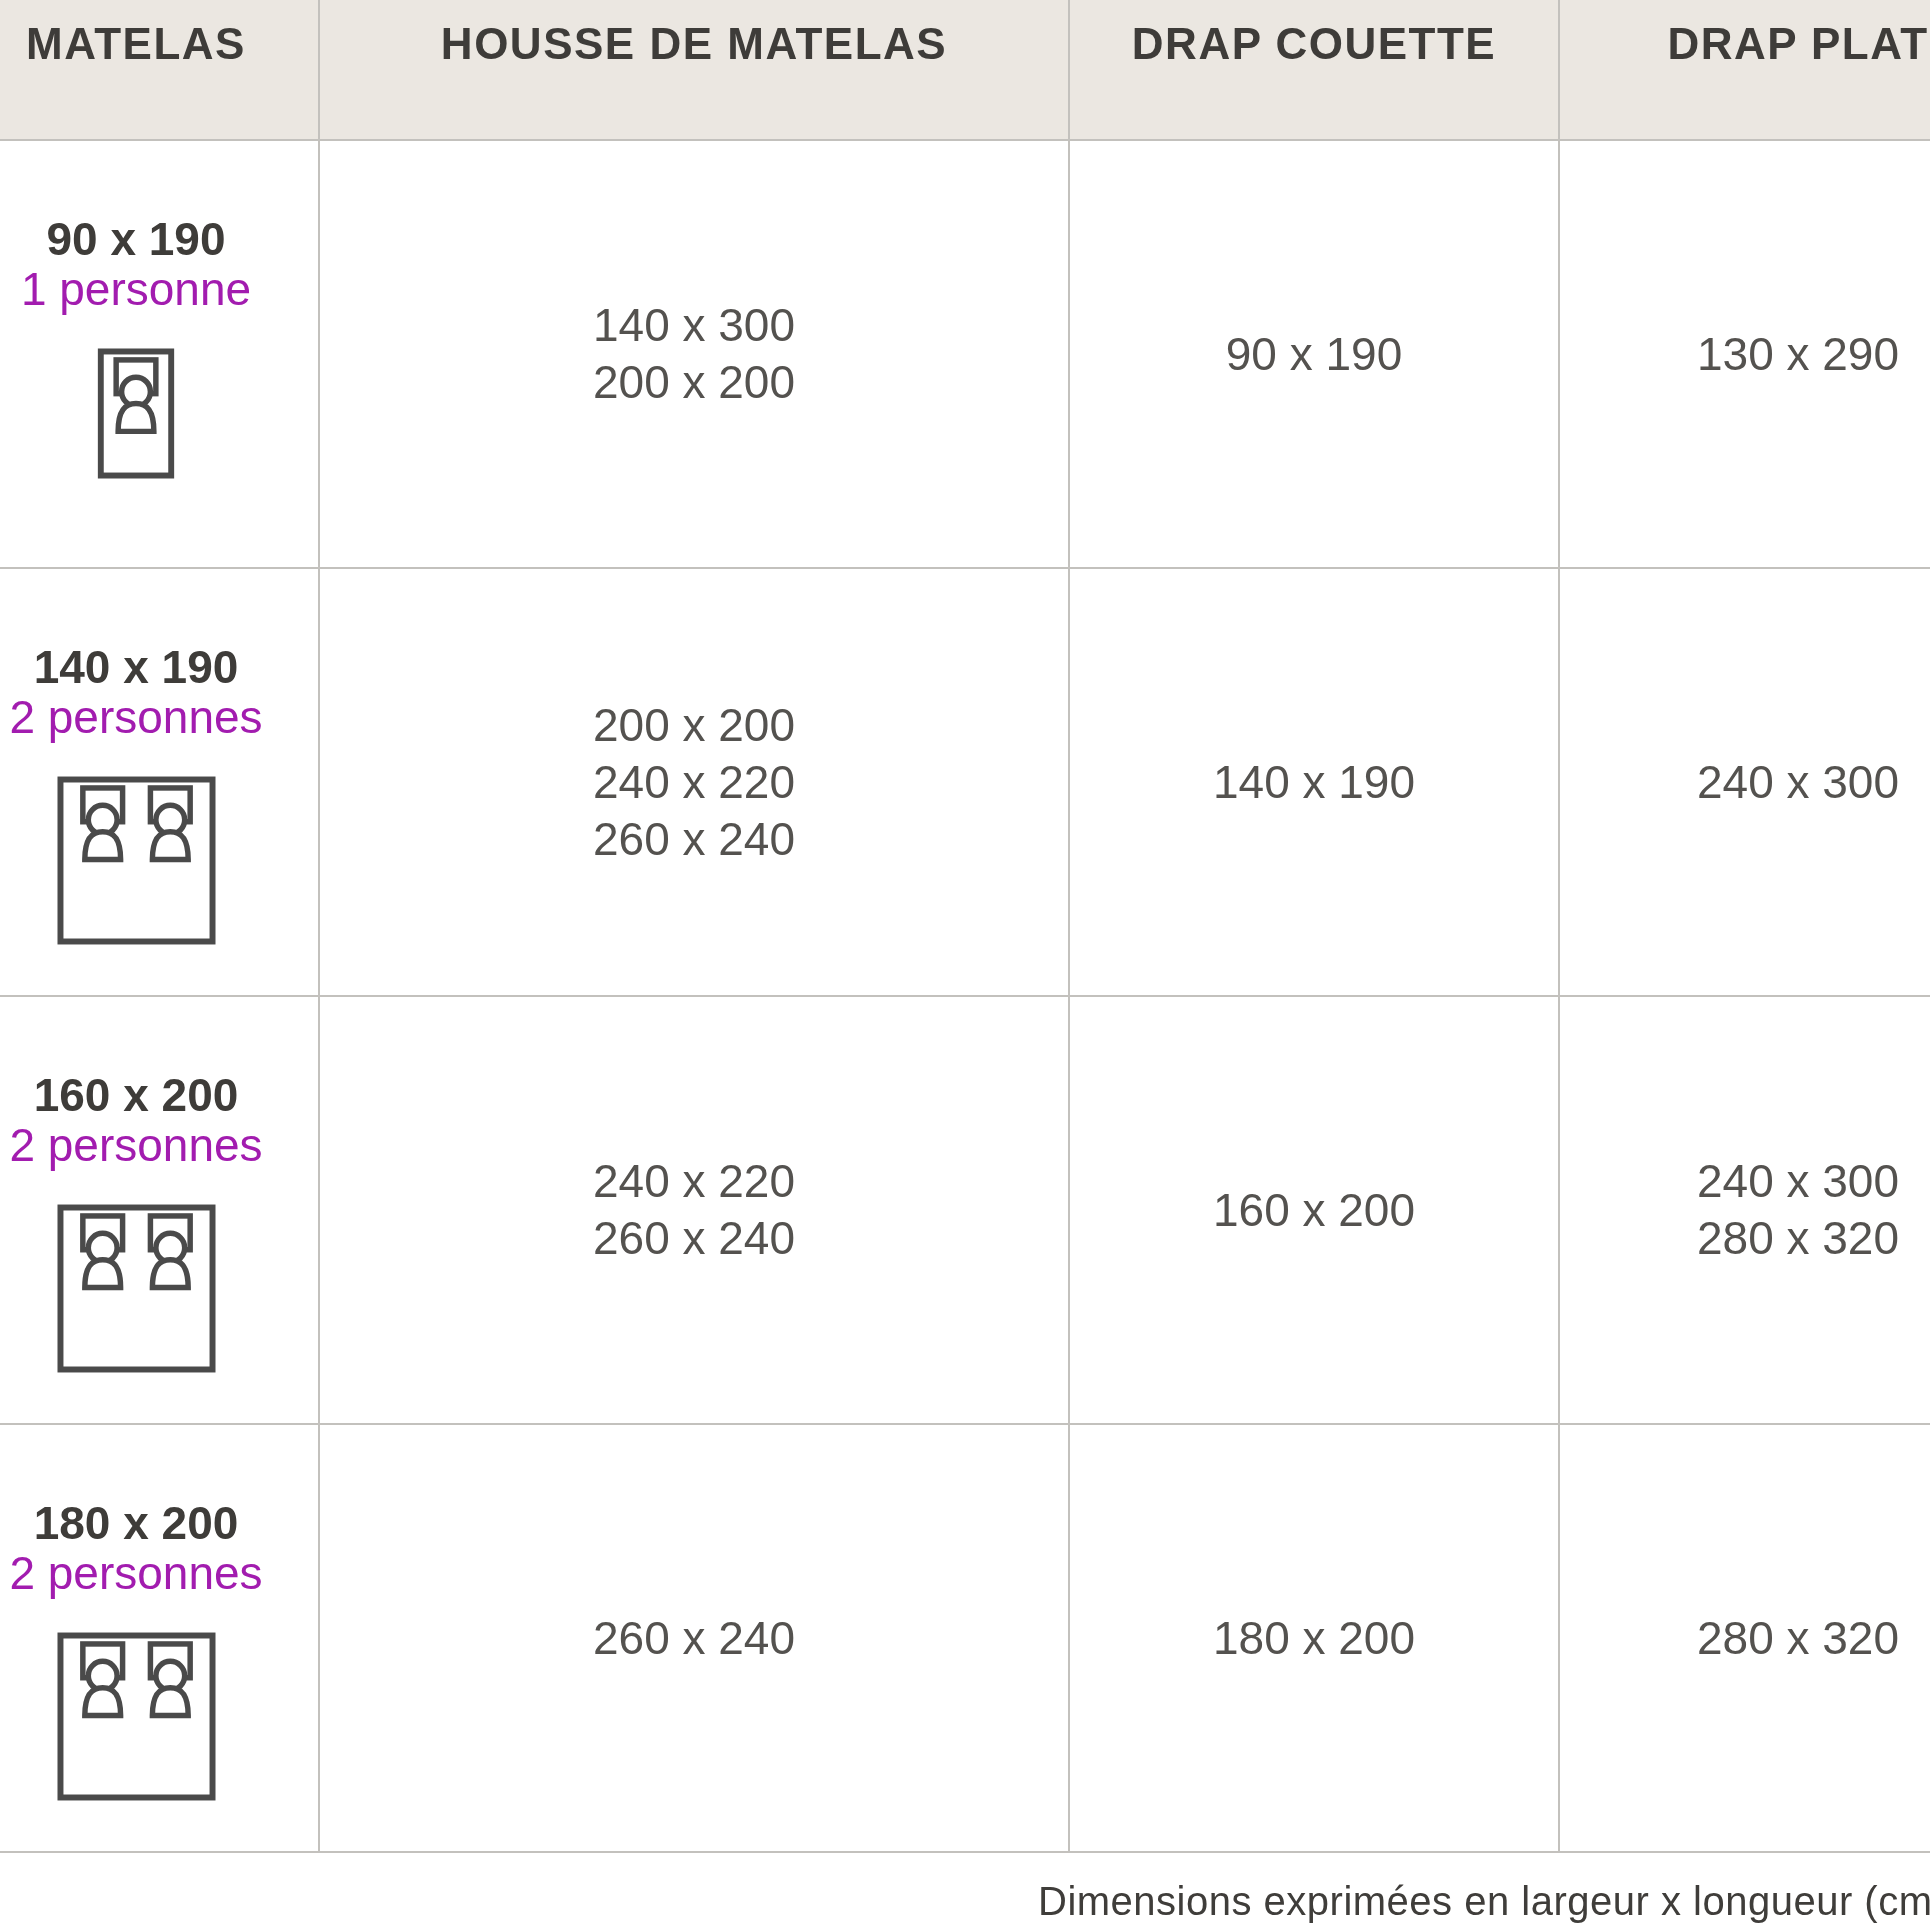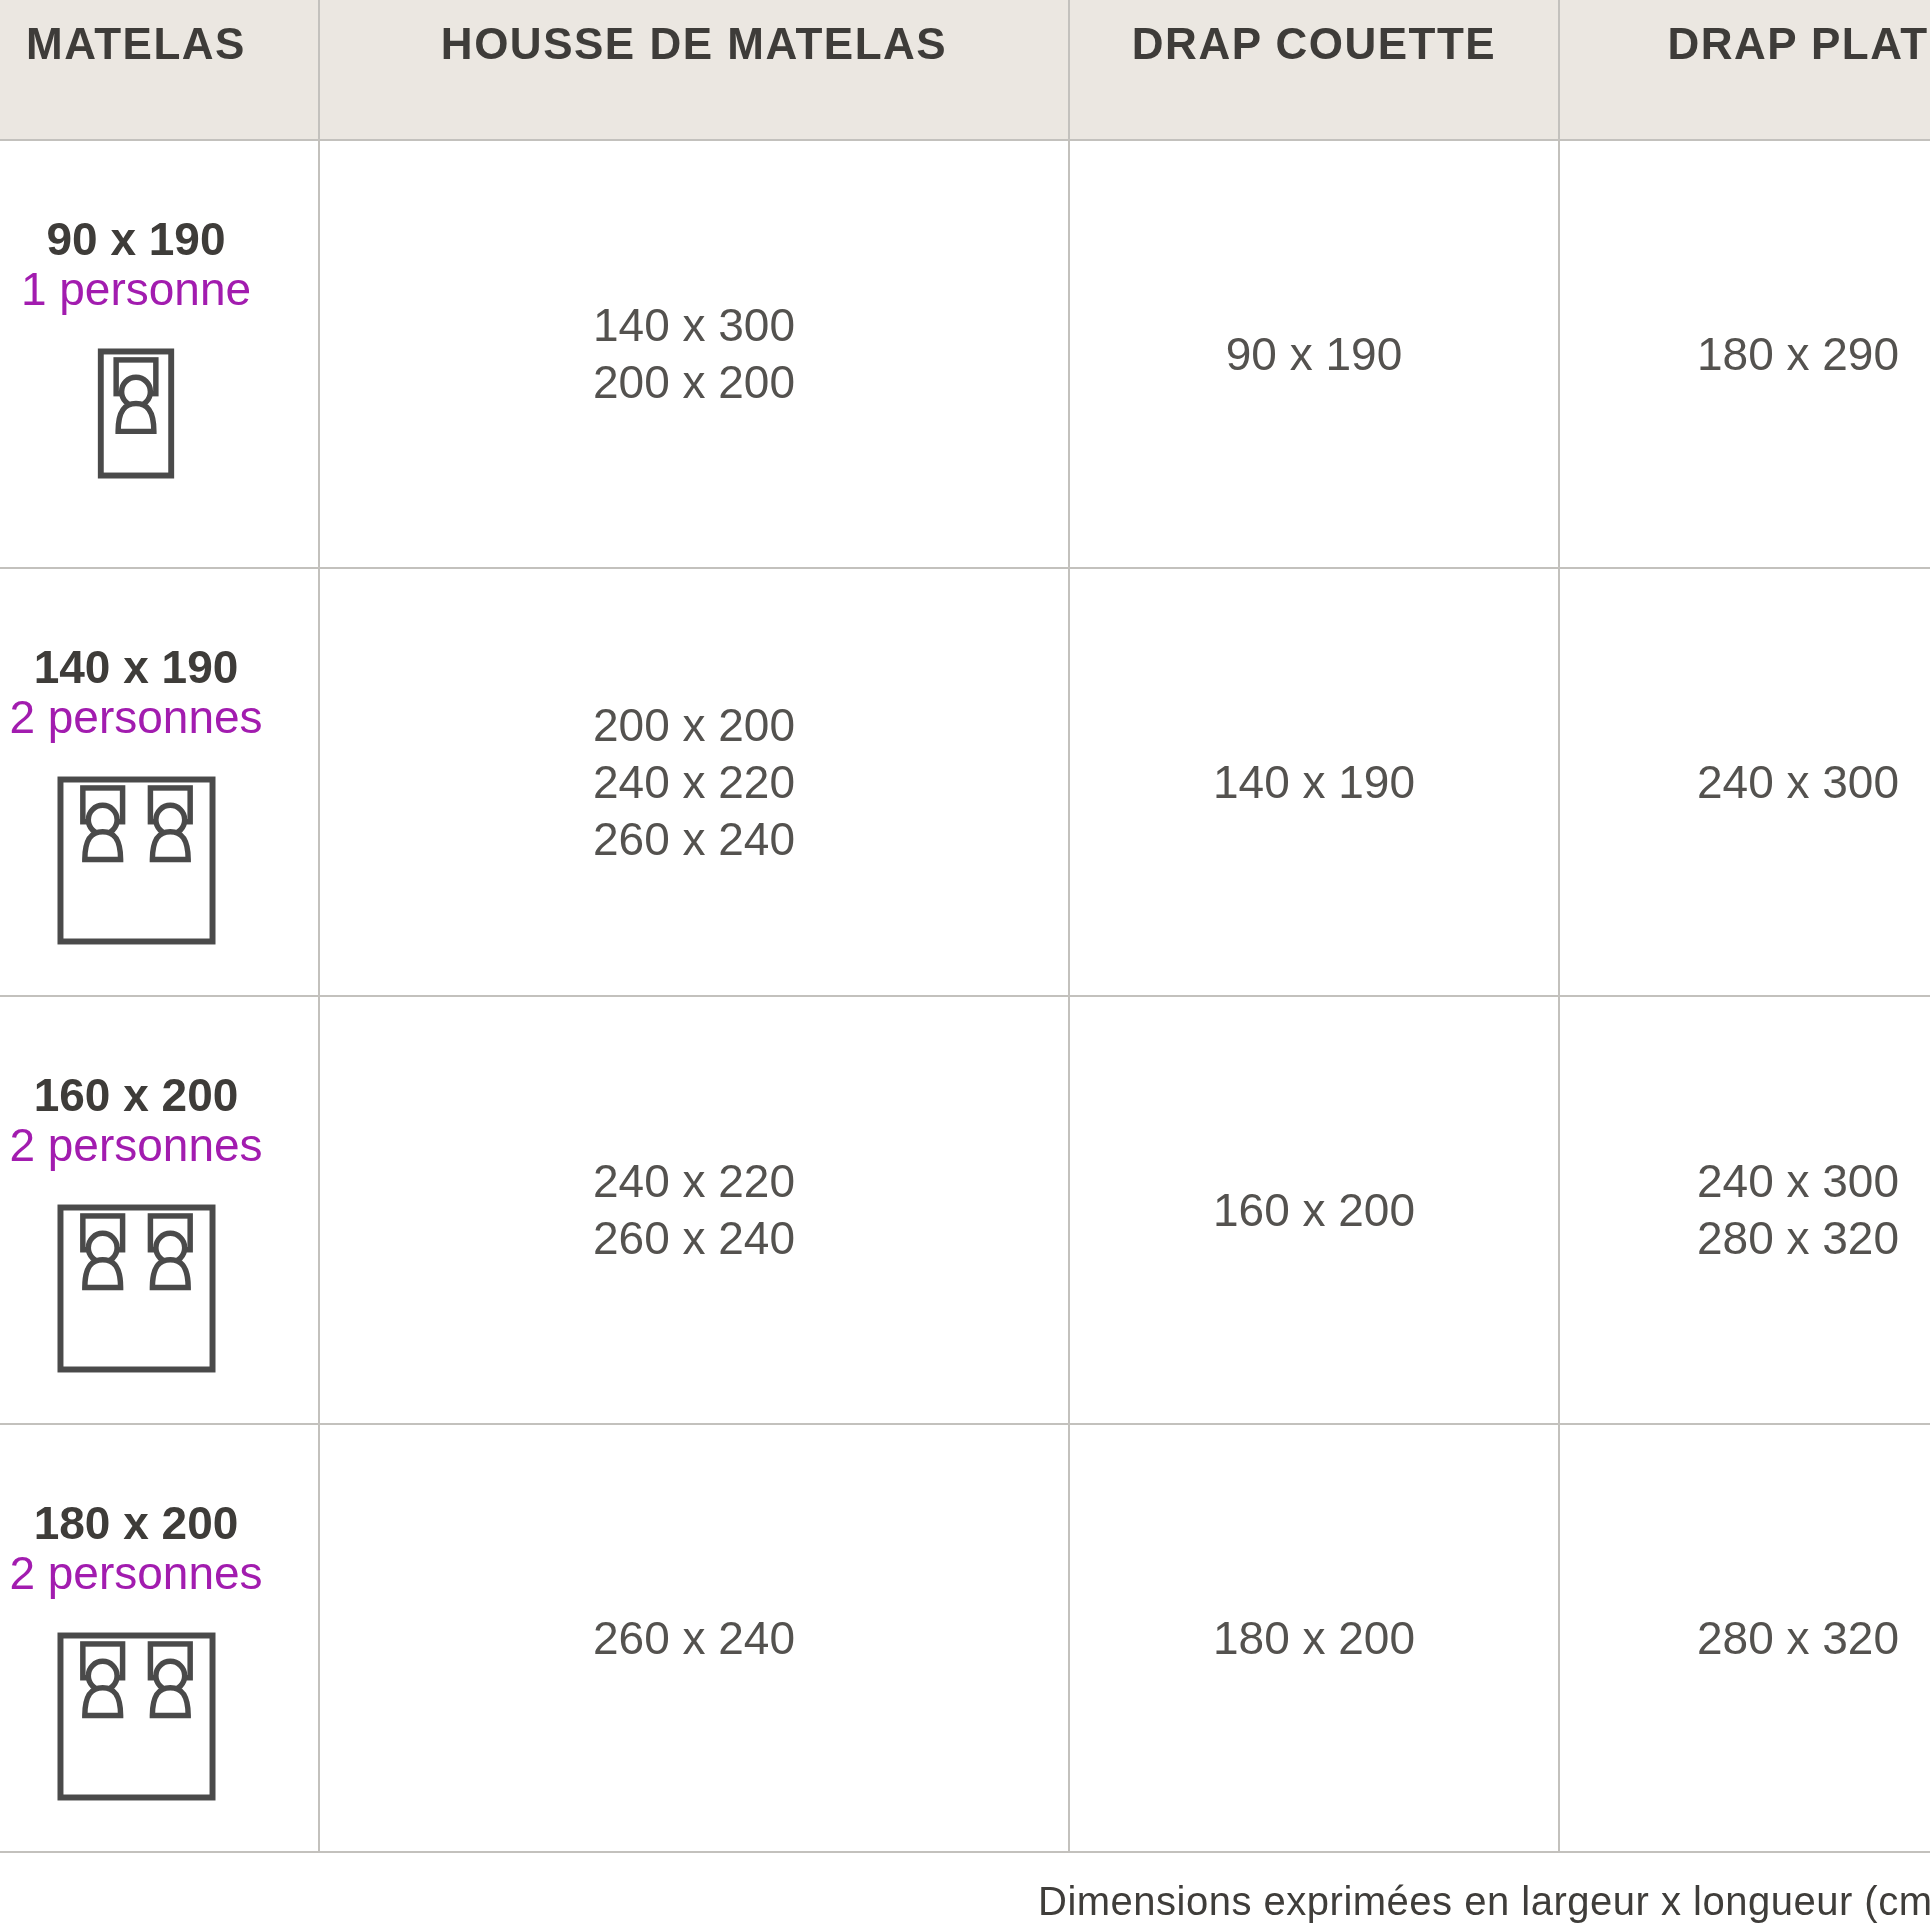--- a/index.html
+++ b/index.html
@@ -143,21 +143,21 @@
           </svg>
       </div>
       <div class="td">
         <div class="line">140 x 300</div>
         <div class="line">200 x 200</div>
       </div>
       <div class="td">
         <div class="line">90 x 190</div>
       </div>
       <div class="td">
-        <div class="line">180 x 290</div>
+        <div class="line">130 x 290</div>
       </div>
     </div>
 
     <div class="tr body-row">
       <div class="td matelas">
         <div class="size-title">140 x 190</div>
         <div class="capacity">2 personnes</div>
         <svg class="bed" width="159" height="169" viewBox="0 0 160 170">
             <use href="#bed-double"></use>
           </svg>

